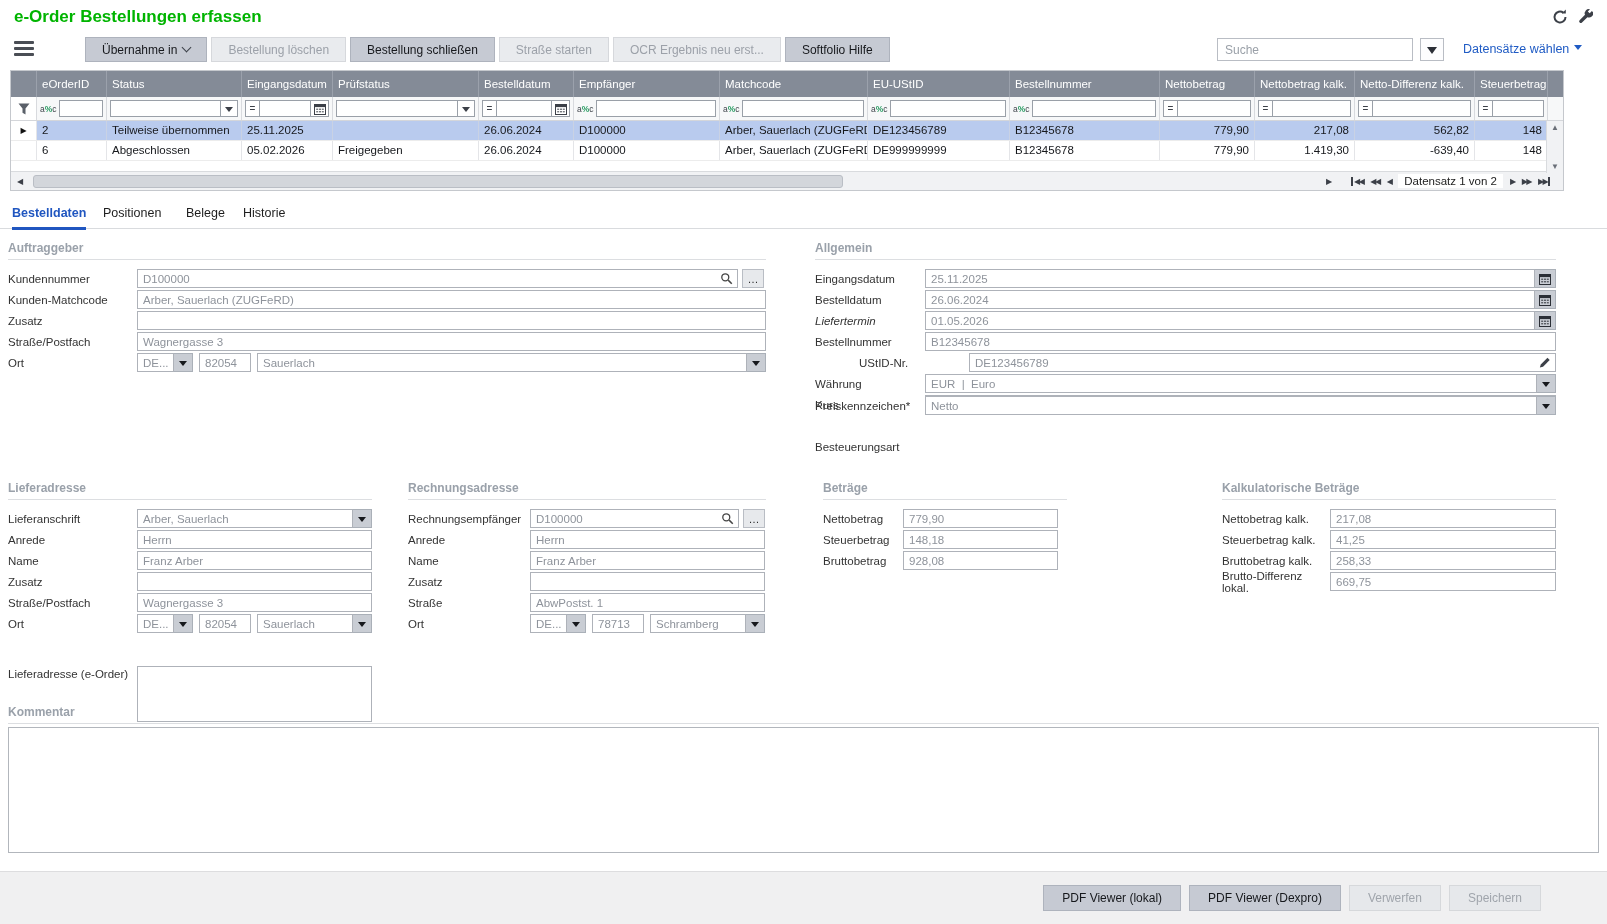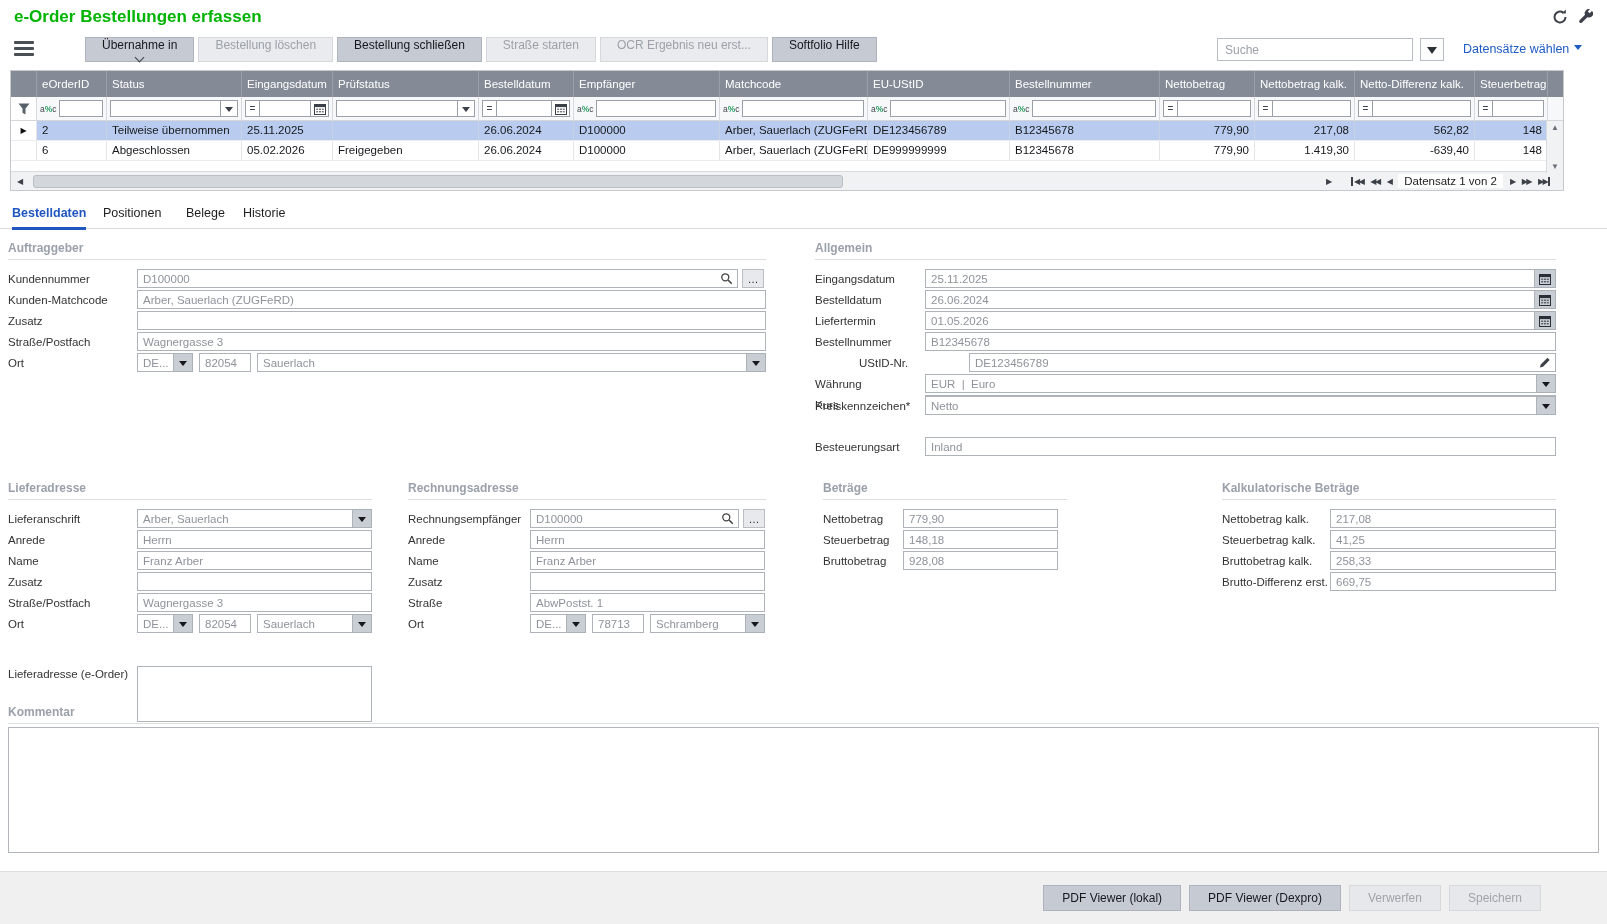--- a/index.html
+++ b/index.html
@@ -14,21 +14,21 @@
   .page-title { position:absolute; left:14px; top:7px; font-size:17px; font-weight:bold; color:#00b400; margin:0; }
   .top-icon { position:absolute; top:8px; width:18px; height:18px; cursor:pointer; }
   .icon-refresh { right:38px; }
   .icon-wrench { right:12px; }
 
   
   .toolbar { position:absolute; top:36px; left:0; width:100%; height:28px; display:flex; align-items:center; }
   .burger { position:absolute; left:14px; top:5px; width:20px; height:17px; cursor:pointer; }
   .burger span { display:block; height:3px; background:#4a4e55; margin-bottom:3px; border-radius:1px; }
   .tbtns { position:absolute; left:85px; top:1px; display:flex; gap:4px; }
-  .tbtn { height:25px; padding:0 16px; font:12px "Liberation Sans",sans-serif; display:flex; align-items:center; gap:6px; cursor:pointer;flex-direction:column; }
+  .tbtn { height:25px; padding:0 16px; font:12px "Liberation Sans",sans-serif; display:flex; align-items:center; gap:6px; cursor:pointer; }
   .tbtn.on  { background:#c6cad3; border:1px solid #aeb3bd; color:#16181c; }
   .tbtn.off { background:#e9ebee; border:1px solid #d6d8dc; color:#9ca1a9; }
   .chev { width:7px; height:7px; border-right:1.6px solid #3c4048; border-bottom:1.6px solid #3c4048; transform:rotate(45deg); margin-top:-4px; }
   .search-wrap { position:absolute; left:1217px; top:2px; display:flex; align-items:center; }
   .search-input { width:196px; height:23px; border:1px solid #b9bdc4; padding:0 7px; font:12px "Liberation Sans",sans-serif; color:#1d4ed8; }
   .search-input::placeholder { color:#9aa0a8; }
   .filter-dd { width:24px; height:23px; margin-left:7px; border:1px solid #b9bdc4; background:#fdfdfe; display:flex; align-items:center; justify-content:center; cursor:pointer; }
   .filter-dd::after { content:""; border:5px solid transparent; border-top:7px solid #2b2f36; margin-top:6px; }
   .records-link { position:absolute; left:1463px; top:6px; color:#1f5bc4; font-size:12.5px; cursor:pointer; white-space:nowrap; }
   .records-link .caret { display:inline-block; border:4px solid transparent; border-top:5px solid #1f5bc4; margin-left:5px; vertical-align:-1px; }
@@ -359,21 +359,21 @@
       <span class="sqbtn">
         <svg width="12" height="12" viewBox="0 0 12 12">
           <rect x="0.5" y="1.5" width="11" height="10" fill="none" stroke="#2b2f36"></rect>
           <rect x="0.5" y="1.5" width="11" height="2.6" fill="#2b2f36"></rect>
           <path d="M2.2 6.2h2M5 6.2h2M7.8 6.2h2M2.2 8.8h2M5 8.8h2M7.8 8.8h2" stroke="#2b2f36"></path>
         </svg>
       </span>
     </span>
 </div>
 <div class="frow" style="left:815px; top:311px; width:741px;">
-  <span class="flabel" style="width:110px;">Liefertermin</span>
+  <span class="flabel" style="width:110px;font-style:italic;">Liefertermin</span>
   <span class="fgrp" style="width:631px;">
       <input class="fin" value="01.05.2026" style="">
       <span class="sqbtn">
         <svg width="12" height="12" viewBox="0 0 12 12">
           <rect x="0.5" y="1.5" width="11" height="10" fill="none" stroke="#2b2f36"></rect>
           <rect x="0.5" y="1.5" width="11" height="2.6" fill="#2b2f36"></rect>
           <path d="M2.2 6.2h2M5 6.2h2M7.8 6.2h2M2.2 8.8h2M5 8.8h2M7.8 8.8h2" stroke="#2b2f36"></path>
         </svg>
       </span>
     </span>
@@ -404,21 +404,20 @@
 </div>
 <div class="frow" style="left:815px; top:396px; width:741px;">
   <span class="flabel" style="width:110px;">Preiskennzeichen*</span>
   <span class="fgrp" style="width:631px;">
       <input class="fin" value="Netto" style="">
       <span class="ddbtn"></span>
     </span>
 </div>
 <div class="frow" style="left:815px; top:437px; width:741px;">
   <span class="flabel" style="width:110px;">Besteuerungsart</span>
-  <input class="fin" style="width: 631px;" value="Inland">
 </div>
 
 <div class="sec" style="left:8px; top:481px; width:364px;">
   <div class="sec-title">Lieferadresse</div>
 </div>
 <div class="frow" style="left:8px; top:509px; width:364px;">
   <span class="flabel" style="width:129px;">Lieferanschrift</span>
   <span class="fgrp" style="width:235px;">
       <input class="fin" value="Arber, Sauerlach" style="">
       <span class="ddbtn"></span>
@@ -525,21 +524,21 @@
 </div>
 <div class="frow" style="left:1222px; top:530px; width:334px;">
   <span class="flabel" style="width:108px;">Steuerbetrag kalk.</span>
   <input class="fin" style="width: 226px;" value="41,25">
 </div>
 <div class="frow" style="left:1222px; top:551px; width:334px;">
   <span class="flabel" style="width:108px;">Bruttobetrag kalk.</span>
   <input class="fin" style="width: 226px;" value="258,33">
 </div>
 <div class="frow" style="left:1222px; top:572px; width:334px;">
-  <span class="flabel" style="width:108px;">Brutto-Differenz erst.</span>
+  <span class="flabel" style="width:108px;">Brutto-Differenz lokal.</span>
   <input class="fin" style="width: 226px;" value="669,75">
 </div>
 
 <div class="sec" style="left:8px; top:705px; width:1591px;">
   <div class="sec-title">Kommentar</div>
 </div>
 <textarea class="kommentar-box" style=""></textarea>
 
 <div class="footer">
   <button class="fbtn on">PDF Viewer (lokal)</button>

